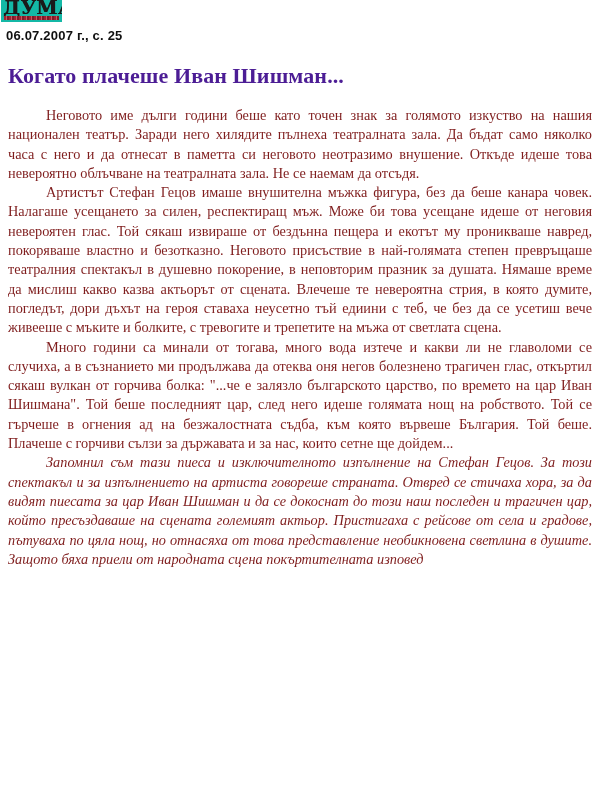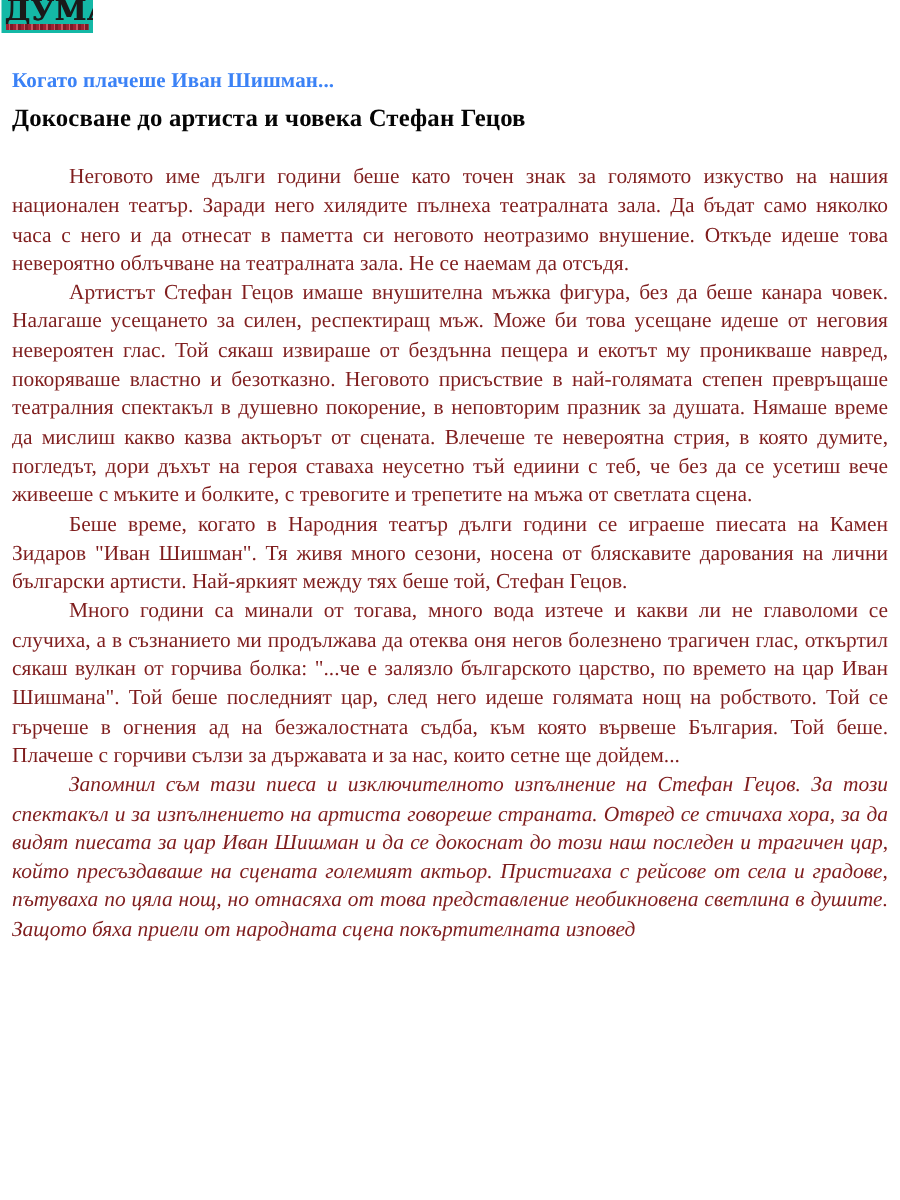--- a/index.html
+++ b/index.html
@@ -63,24 +63,24 @@
     letter-spacing: 0.2px;
   }
 
   
   #headline-block {
     margin: 22px 0 0 8px;
   }
   #article-headline {
     font-family: "Liberation Serif", "DejaVu Serif", serif;
     font-weight: bold;
-    font-size: 14px;
+    font-size: 22px;
     line-height: 21px;
     letter-spacing: 0.1px;
-    color: #3b82f6;
+    color: #4c1d95;
     margin: 0;
   }
   #article-subheadline {
     font-family: "Liberation Serif", "DejaVu Serif", serif;
     font-weight: bold;
     font-size: 16.5px;
     line-height: 21px;
     letter-spacing: 0.1px;
     color: #050505;
     margin: 3px 0 0 0;
@@ -110,26 +110,25 @@
 </head>
 <body>
 
 <div id="masthead-area">
 
   <div id="masthead-logo">
     <div id="masthead-logo-text">ДУМА</div>
     <div id="masthead-band"></div>
   </div>
 
+  <div id="dateline">06.07.2007 г., с. 25</div>
 </div>
 
 <div id="headline-block">
   <h1 id="article-headline">Когато плачеше Иван Шишман...</h1>
-  <h2 id="article-subheadline">Докосване до артиста и човека Стефан Гецов</h2>
 </div>
 
 <div id="article-body">
   <p class="body-paragraph">Неговото име дълги години беше като точен знак за голямото изкуство на нашия национален театър. Заради него хилядите пълнеха театралната зала. Да бъдат само няколко часа с него и да отнесат в паметта си неговото неотразимо внушение. Откъде идеше това невероятно облъчване на театралната зала. Не се наемам да отсъдя.</p>
   <p class="body-paragraph">Артистът Стефан Гецов имаше внушителна мъжка фигура, без да беше канара човек. Налагаше усещането за силен, респектиращ мъж. Може би това усещане идеше от неговия невероятен глас. Той сякаш извираше от бездънна пещера и екотът му проникваше навред, покоряваше властно и безотказно. Неговото присъствие в най-голямата степен превръщаше театралния спектакъл в душевно покорение, в неповторим празник за душата. Нямаше време да мислиш какво казва актьорът от сцената. Влечеше те невероятна стрия, в която думите, погледът, дори дъхът на героя ставаха неусетно тъй едиини с теб, че без да се усетиш вече живееше с мъките и болките, с тревогите и трепетите на мъжа от светлата сцена.</p>
-  <p class="body-paragraph">Беше време, когато в Народния театър дълги години се играеше пиесата на Камен Зидаров "Иван Шишман". Тя живя много сезони, носена от бляскавите дарования на лични български артисти. Най-яркият между тях беше той, Стефан Гецов.</p>
   <p class="body-paragraph">Много години са минали от тогава, много вода изтече и какви ли не главоломи се случиха, а в съзнанието ми продължава да отеква оня негов болезнено трагичен глас, откъртил сякаш вулкан от горчива болка: "...че е залязло българското царство, по времето на цар Иван Шишмана". Той беше последният цар, след него идеше голямата нощ на робството. Той се гърчеше в огнения ад на безжалостната съдба, към която вървеше България. Той беше. Плачеше с горчиви сълзи за държавата и за нас, които сетне ще дойдем...</p>
   <p class="body-paragraph">Запомнил съм тази пиеса и изключителното изпълнение на Стефан Гецов. За този спектакъл и за изпълнението на артиста говореше страната. Отвред се стичаха хора, за да видят пиесата за цар Иван Шишман и да се докоснат до този наш последен и трагичен цар, който пресъздаваше на сцената големият актьор. Пристигаха с рейсове от села и градове, пътуваха по цяла нощ, но отнасяха от това представление необикновена светлина в душите. Защото бяха приели от народната сцена покъртителната изповед</p>
 </div>
 
 </body></html>

